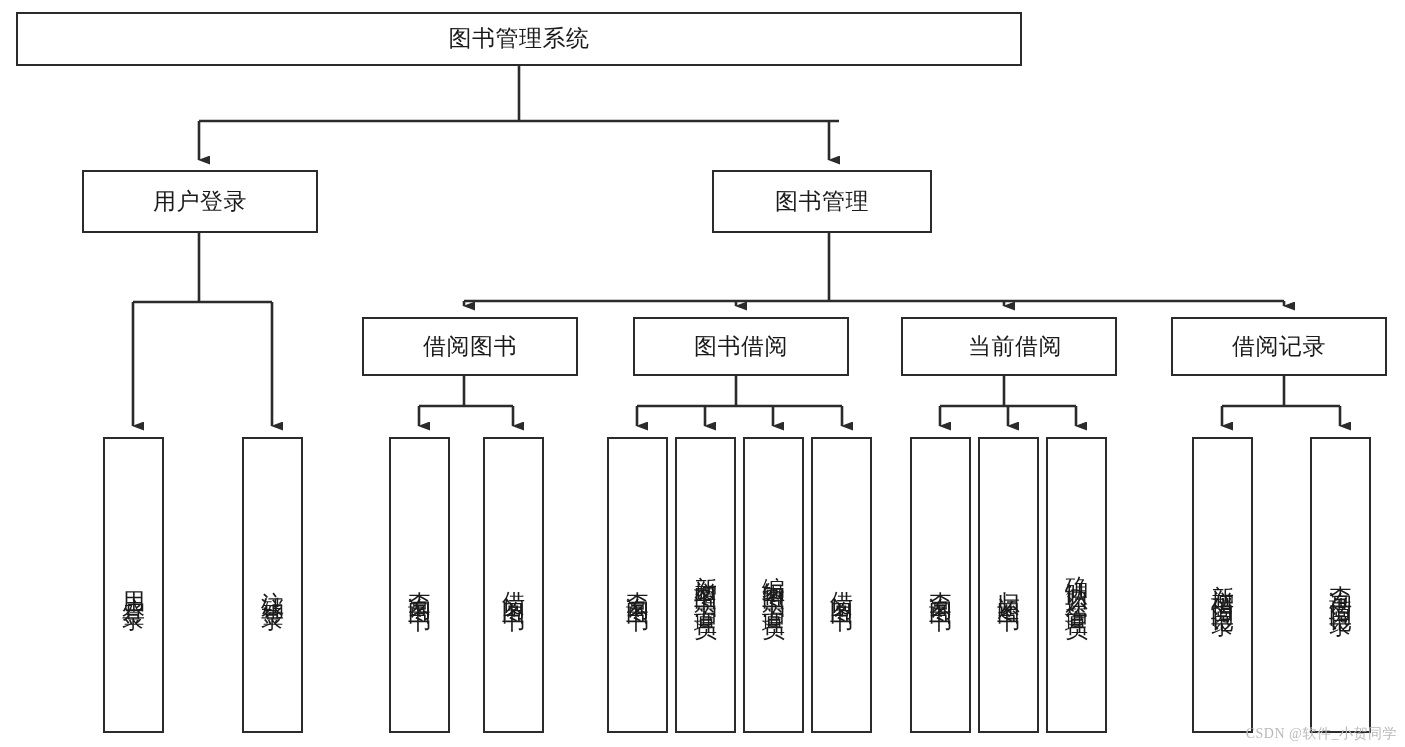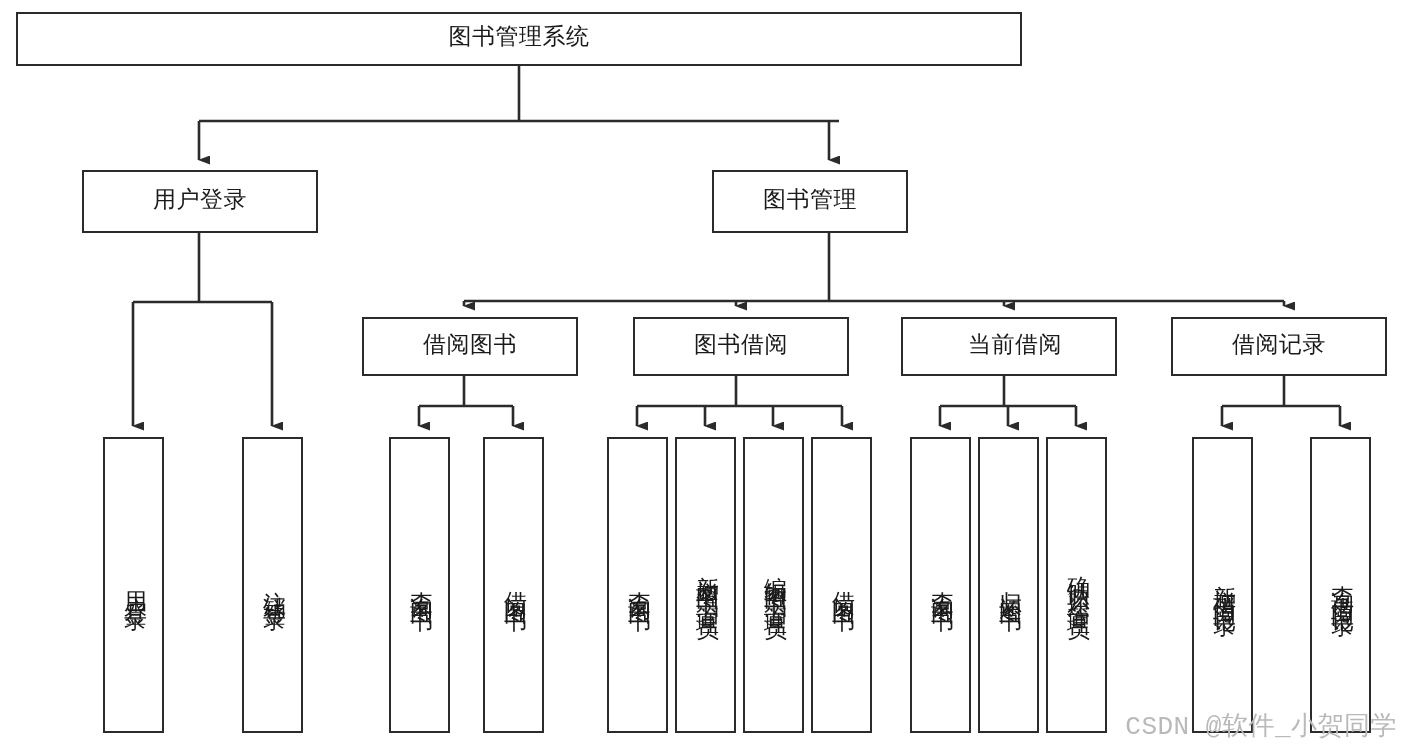--- a/index.html
+++ b/index.html
@@ -5,21 +5,21 @@
   html, body {
     margin: 0;
     padding: 0;
     background: #ffffff;
   }
   #canvas {
     position: relative;
     width: 1405px;
     height: 747px;
     background: #ffffff;
-    font-family: Liberation Mono, monospace;
+    font-family: Liberation Serif, serif;
     overflow: hidden;
   }
   svg.wires {
     position: absolute;
     left: 0; top: 0;
     width: 1405px;
     height: 747px;
     pointer-events: none;
   }
   .node {
@@ -48,21 +48,21 @@
     font-size: 23px;
     letter-spacing: 6px;
     line-height: 1.0;
     white-space: nowrap;
     text-align: center;
   }
   .watermark {
     position: absolute;
     right: 8px;
     bottom: 4px;
-    font-size: 26px;
+    font-size: 14px;
     color: #b9b9b9;
     white-space: nowrap;
     letter-spacing: 0.5px;
   }
 </style>
 </head>
 <body>
 
 <div id="canvas">
 
@@ -116,21 +116,21 @@
     </g>
   </svg>
 
   <div class="node" style="left:16px; top:12px; width:1006px; height:54px;">
     <span class="lbl-h">图书管理系统</span>
   </div>
 
   <div class="node" style="left:82px; top:170px; width:236px; height:63px;">
     <span class="lbl-h">用户登录</span>
   </div>
-  <div class="node" style="left:712px; top:170px; width:196px; height:63px;">
+  <div class="node" style="left:712px; top:170px; width:220px; height:63px;">
     <span class="lbl-h">图书管理</span>
   </div>
 
   <div class="node" style="left:362px; top:317px; width:216px; height:59px;">
     <span class="lbl-h">借阅图书</span>
   </div>
   <div class="node" style="left:633px; top:317px; width:216px; height:59px;justify-content:center;">
     <span class="lbl-h">图书借阅</span>
   </div>
   <div class="node" style="left:901px; top:317px; width:216px; height:59px;padding-left:12px;">

